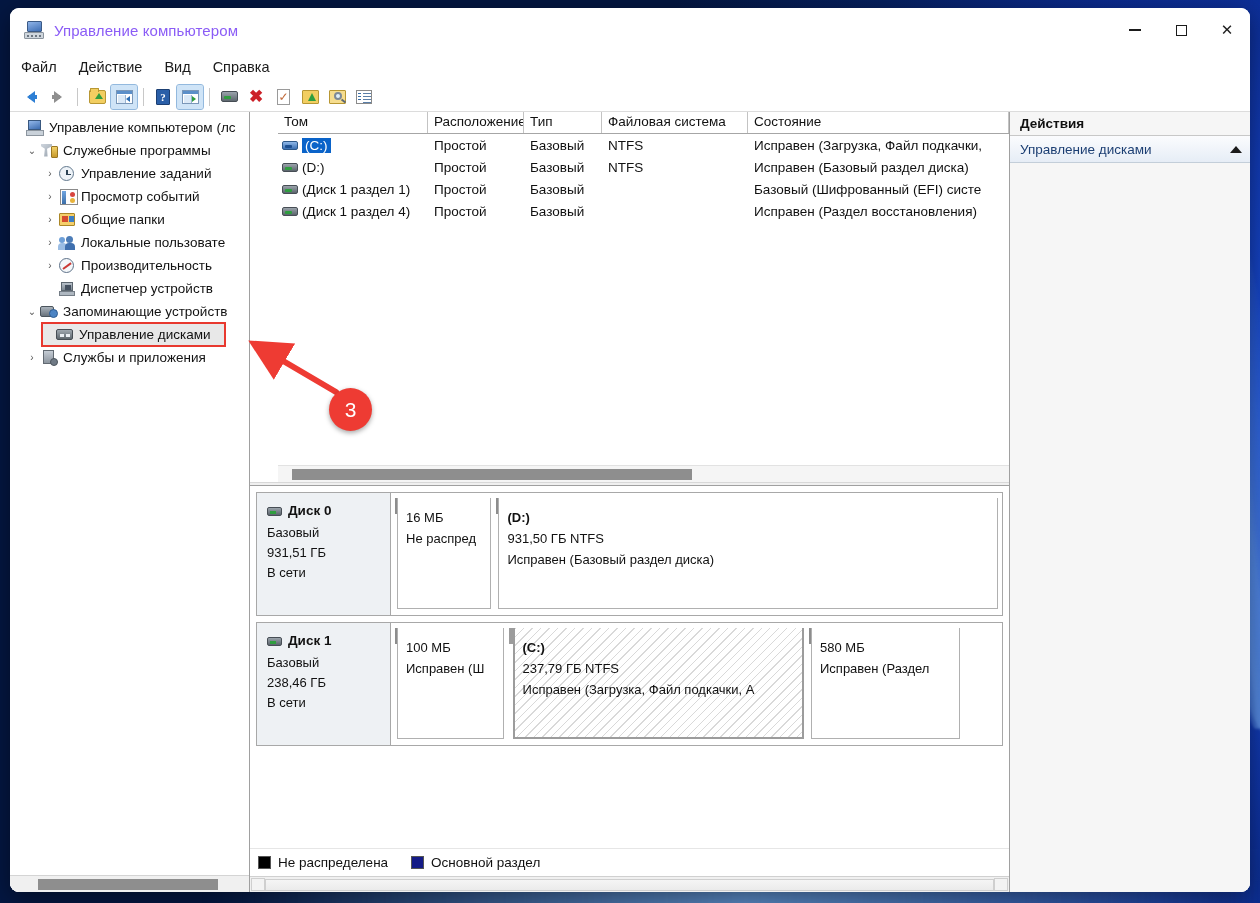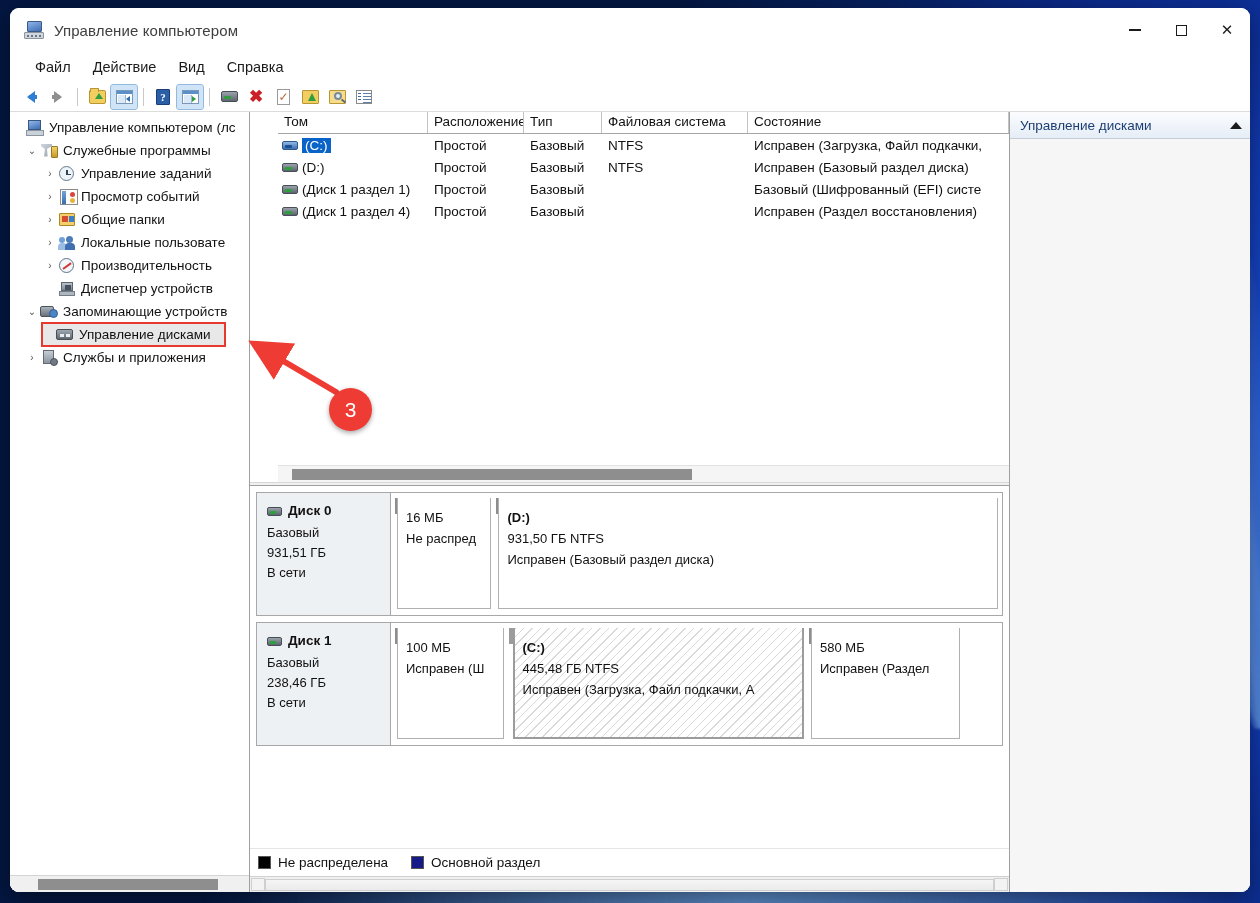--- a/index.html
+++ b/index.html
@@ -62,35 +62,35 @@
   }
   #title-icon .base {
     position: absolute; left: 0; top: 11px; width: 20px; height: 7px;
     background: #cfd6dd; border: 1px solid #8b949d; border-radius: 1px;
   }
   #title-icon .base::after {
     content: ""; position: absolute; left: 2px; top: 2px; width: 14px; height: 2px;
     background: repeating-linear-gradient(90deg, #6b7580 0 2px, transparent 2px 4px);
   }
   #title-text {
-    font-size: 15px; color: #404040; letter-spacing: .1px;
+    font-size: 15px; color: #8b5cf6; letter-spacing: .1px;
   }
   .wbtns { position: absolute; right: 0; top: 0; height: 44px; display: flex; }
   .wbtn {
     width: 46px; height: 44px; display: flex; align-items: center; justify-content: center;
     font-size: 15px; color: #1b1b1b; cursor: default;
   }
   .wbtn .min-g { display:block; width: 12px; height: 1.5px; background: #1b1b1b; }
   .wbtn .max-g { display:block; width: 11px; height: 11px; border: 1.4px solid #1b1b1b; }
 
   
   #menubar {
     height: 30px; flex: none;
     display: flex; align-items: center;
-    padding-left: 14px;
+    padding-left: 0;
     background: #ffffff;
     font-size: 14.5px; color: #1b1b1b;
   }
   .menu-item { padding: 3px 11px; cursor: default; }
 
   
   #toolbar {
     height: 30px; flex: none;
     display: flex; align-items: center;
     padding: 0 8px;
@@ -655,21 +655,21 @@
               <div class="pbody">
                 <div class="pl"></div>
                 <div>100 МБ</div>
                 <div>Исправен (Ш</div>
               </div>
             </div>
             <div class="part hatched" style="flex:0 0 49%">
               <div class="capbar" style="background:#141b86"></div>
               <div class="pbody">
                 <div class="pl">(C:)</div>
-                <div>445,48 ГБ NTFS</div>
+                <div>237,79 ГБ NTFS</div>
                 <div>Исправен (Загрузка, Файл подкачки, А</div>
               </div>
             </div>
             <div class="part" style="flex:0 0 25%">
               <div class="capbar" style="background:#141b86"></div>
               <div class="pbody">
                 <div class="pl"></div>
                 <div>580 МБ</div>
                 <div>Исправен (Раздел</div>
               </div>
@@ -688,20 +688,21 @@
       </div>
 
       <div id="center-hscroll">
         <div class="endbtn"></div>
         <div class="track"></div>
         <div class="endbtn"></div>
       </div>
     </div>
 
     <div id="actions-pane">
+      <div id="actions-head">Действия</div>
       <div class="act-group">
         <span class="glabel">Управление дисками</span>
         <span class="caret"></span>
       </div>
     </div>
 
   </div>
 </div>
 
 <div id="annot">

